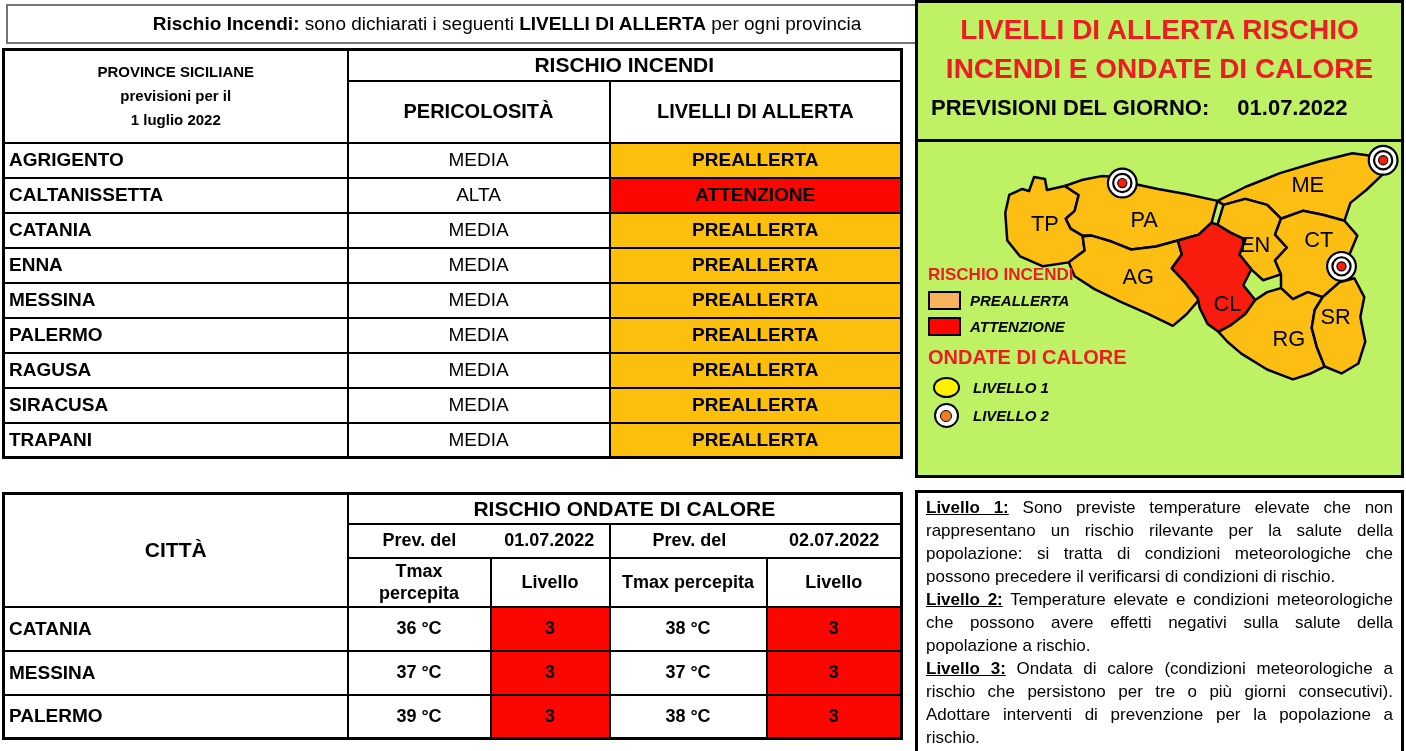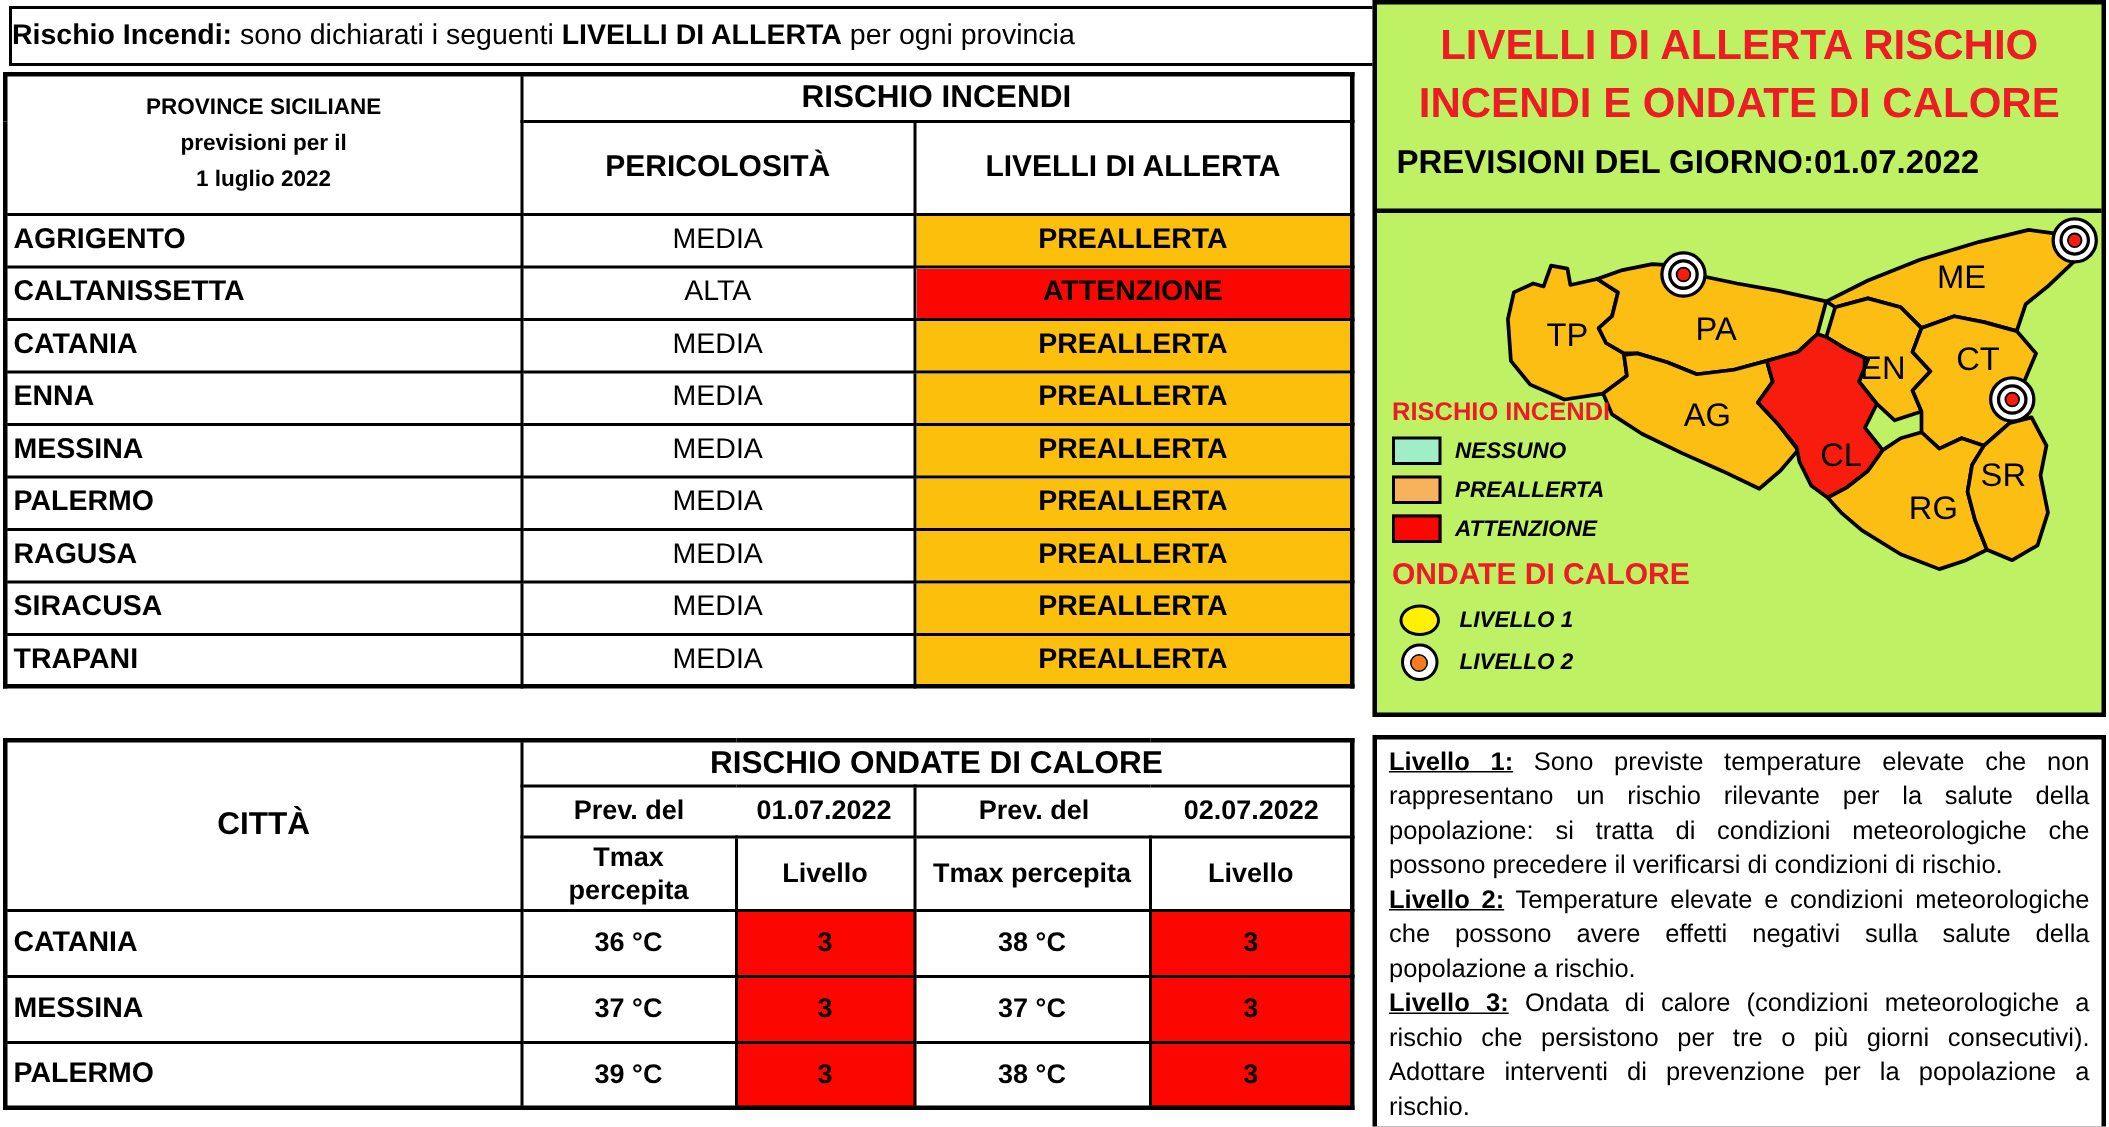--- a/index.html
+++ b/index.html
@@ -5,21 +5,21 @@
   * { box-sizing: border-box; }
   html,body { margin:0; padding:0; }
   body {
     width:1406px; height:751px; position:relative; overflow:hidden;
     background:#fff; font-family:"Liberation Sans", sans-serif; color:#000;
   }
 
   
   .intro-box {
     position:absolute; left:6px; top:4px; width:1002px; height:40px;
-    border:2px solid #000000; display:flex; align-items:center; justify-content:flex-start;
+    border:2px solid #737373; display:flex; align-items:center; justify-content:center;
     font-size:19px; white-space:pre;
   }
   .intro-box b { font-weight:bold; }
 
   table { border-collapse:collapse; table-layout:fixed; }
   th, td { border:2px solid #000; padding:0 2px; overflow:hidden; }
 
   .fire-table {
     position:absolute; left:2px; top:48px; width:898px; border:3px solid #000;
   }
@@ -47,21 +47,21 @@
   .heat-table tbody td { height:44px; font-size:18px; font-weight:bold; text-align:center; }
   .heat-table td.city { font-size:19px; text-align:left; padding-left:4px; }
 
   
   .right-top {
     position:absolute; left:915px; top:0; width:489px; height:478px;
     border:3px solid #000; background:#bef264;
   }
   .title-section { height:139px; border-bottom:3px solid #000; padding-top:8px; }
   .panel-title { text-align:center; color:var(--c-title-red); font-weight:bold; font-size:28px; line-height:1.38; }
-  .subtitle { display:flex; padding-left:13px; margin-top:7px; font-size:22px; font-weight:bold; }
+  .subtitle { display:flex; gap:28px; padding-left:13px; margin-top:7px; font-size:22px; font-weight:bold; }
 
   .map-section { position:relative; height:333px; }
   .map-svg { position:absolute; left:0; top:0; width:100%; height:100%; }
   .map-svg polygon { stroke:#000; stroke-width:2.5; stroke-linejoin:round; }
   .plabel { font-family:"Liberation Sans",sans-serif; font-size:22px; fill:#000; text-anchor:middle; }
 
   .legend { position:absolute; left:10px; top:124px; width:230px; }
   .legend-title { color:var(--c-title-red); font-weight:bold; font-size:17px; line-height:1.1; }
   .legend-title.heat { font-size:20px; margin-top:9px; }
   .leg-row { display:flex; align-items:center; gap:9px; margin-top:6px; height:20px; }
@@ -270,24 +270,20 @@
             <circle cx="427" cy="124" r="9.2" fill="#fff" stroke="#000" stroke-width="2.2"></circle>
             <circle cx="427" cy="124" r="4.6" fill="#F81C0F" stroke="#000" stroke-width="1.2"></circle>
           </g>
         </g>
     </svg>
 
     <div class="legend">
       <div class="legend-title">RISCHIO INCENDI</div>
       <div id="fire-legend-items">
           <div class="leg-row">
-            <span class="swatch" style="background: rgb(160, 238, 200);"></span>
-            <span class="leg-label">NESSUNO</span>
-          </div>
-          <div class="leg-row">
             <span class="swatch" style="background: rgb(248, 178, 92);"></span>
             <span class="leg-label">PREALLERTA</span>
           </div>
           <div class="leg-row">
             <span class="swatch" style="background: rgb(251, 6, 0);"></span>
             <span class="leg-label">ATTENZIONE</span>
           </div>
         </div>
       <div class="legend-title heat">ONDATE DI CALORE</div>
       <div id="heat-legend-items">

